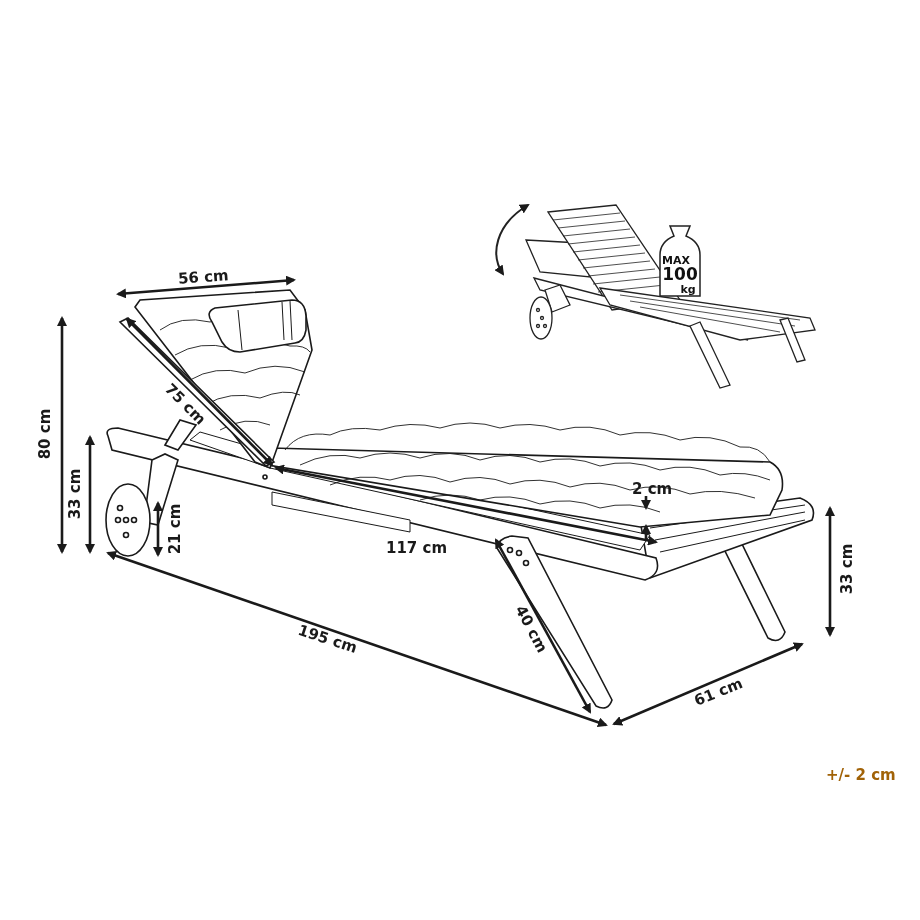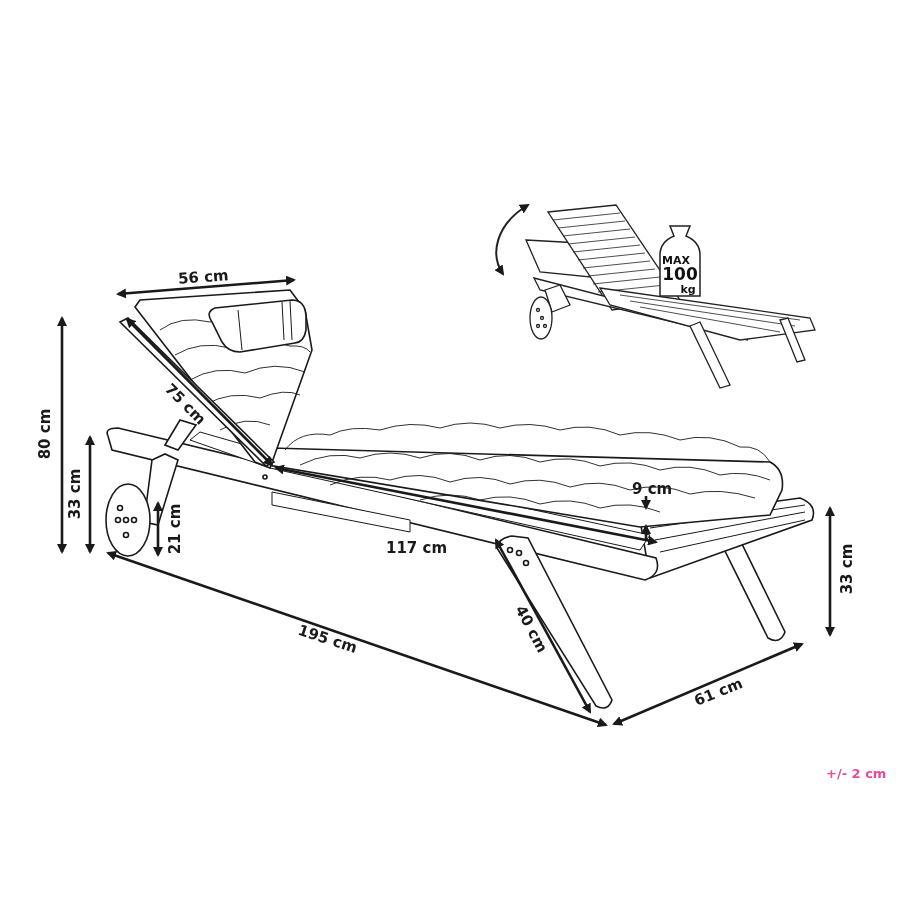--- a/index.html
+++ b/index.html
@@ -1,19 +1,19 @@
 <!DOCTYPE html>
 <html><head>
 <meta charset="utf-8">
 <style>
   html, body { margin:0; padding:0; background:#ffffff; }
   body { width:920px; height:920px; position:relative; overflow:hidden; font-family:"DejaVu Sans", sans-serif; }
   svg { position:absolute; left:0; top:0; }
   .lbl { position:absolute; font-family:"DejaVu Sans", sans-serif; font-weight:bold; font-size:15px; color:#1a1a1a; white-space:nowrap; transform-origin:center center; }
-  .tol { position:absolute; left:826px; top:766px; font-family:"DejaVu Sans", sans-serif; font-weight:bold; font-size:13px; color:#ec4899; }
+  .tol { position:absolute; left:826px; top:766px; font-family:"DejaVu Sans", sans-serif; font-weight:bold; font-size:15px; color:#a16207; }
   .max-text { position:absolute; font-family:"DejaVu Sans", sans-serif; font-weight:bold; color:#111; text-align:center; }
 </style>
 </head>
 <body>
 
 <svg width="920" height="920" viewBox="0 0 920 920">
   <defs>
     <marker id="ah" markerWidth="10" markerHeight="10" refX="8" refY="5" orient="auto-start-reverse" markerUnits="userSpaceOnUse">
       <path d="M0,0 L10,5 L0,10 z" fill="#1a1a1a"></path>
     </marker>
@@ -134,21 +134,21 @@
     <line x1="614" y1="724" x2="802" y2="644" marker-start="url(#ah)" marker-end="url(#ah)"></line>
   </g>
 </svg>
 
 <div class="lbl" style="left:20px;top:425px;transform:rotate(-90deg);">80 cm</div>
 <div class="lbl" style="left:50px;top:485px;transform:rotate(-90deg);">33 cm</div>
 <div class="lbl" style="left:150px;top:520px;transform:rotate(-90deg);">21 cm</div>
 <div class="lbl" style="left:178px;top:268px;transform:rotate(-4deg);">56 cm</div>
 <div class="lbl" style="left:160px;top:395px;transform:rotate(45deg);">75 cm</div>
 <div class="lbl" style="left:386px;top:503px;margin-top:36px;">117 cm</div>
-<div class="lbl" style="left:632px;top:480px;">9 cm</div>
+<div class="lbl" style="left:632px;top:480px;">2 cm</div>
 <div class="lbl" style="left:822px;top:560px;transform:rotate(-90deg);">33 cm</div>
 <div class="lbl" style="left:297px;top:630px;transform:rotate(18deg);">195 cm</div>
 <div class="lbl" style="left:506px;top:620px;transform:rotate(62deg);">40 cm</div>
 <div class="lbl" style="left:693px;top:683px;transform:rotate(-22deg);">61 cm</div>
 
 <div class="max-text" style="left:660px;top:254px;width:32px;font-size:11px;">MAX</div>
 <div class="max-text" style="left:658px;top:264px;width:44px;font-size:17px;">100</div>
 <div class="max-text" style="left:660px;top:283px;width:56px;font-size:11px;">kg</div>
 
 <div class="tol">+/- 2 cm</div>

